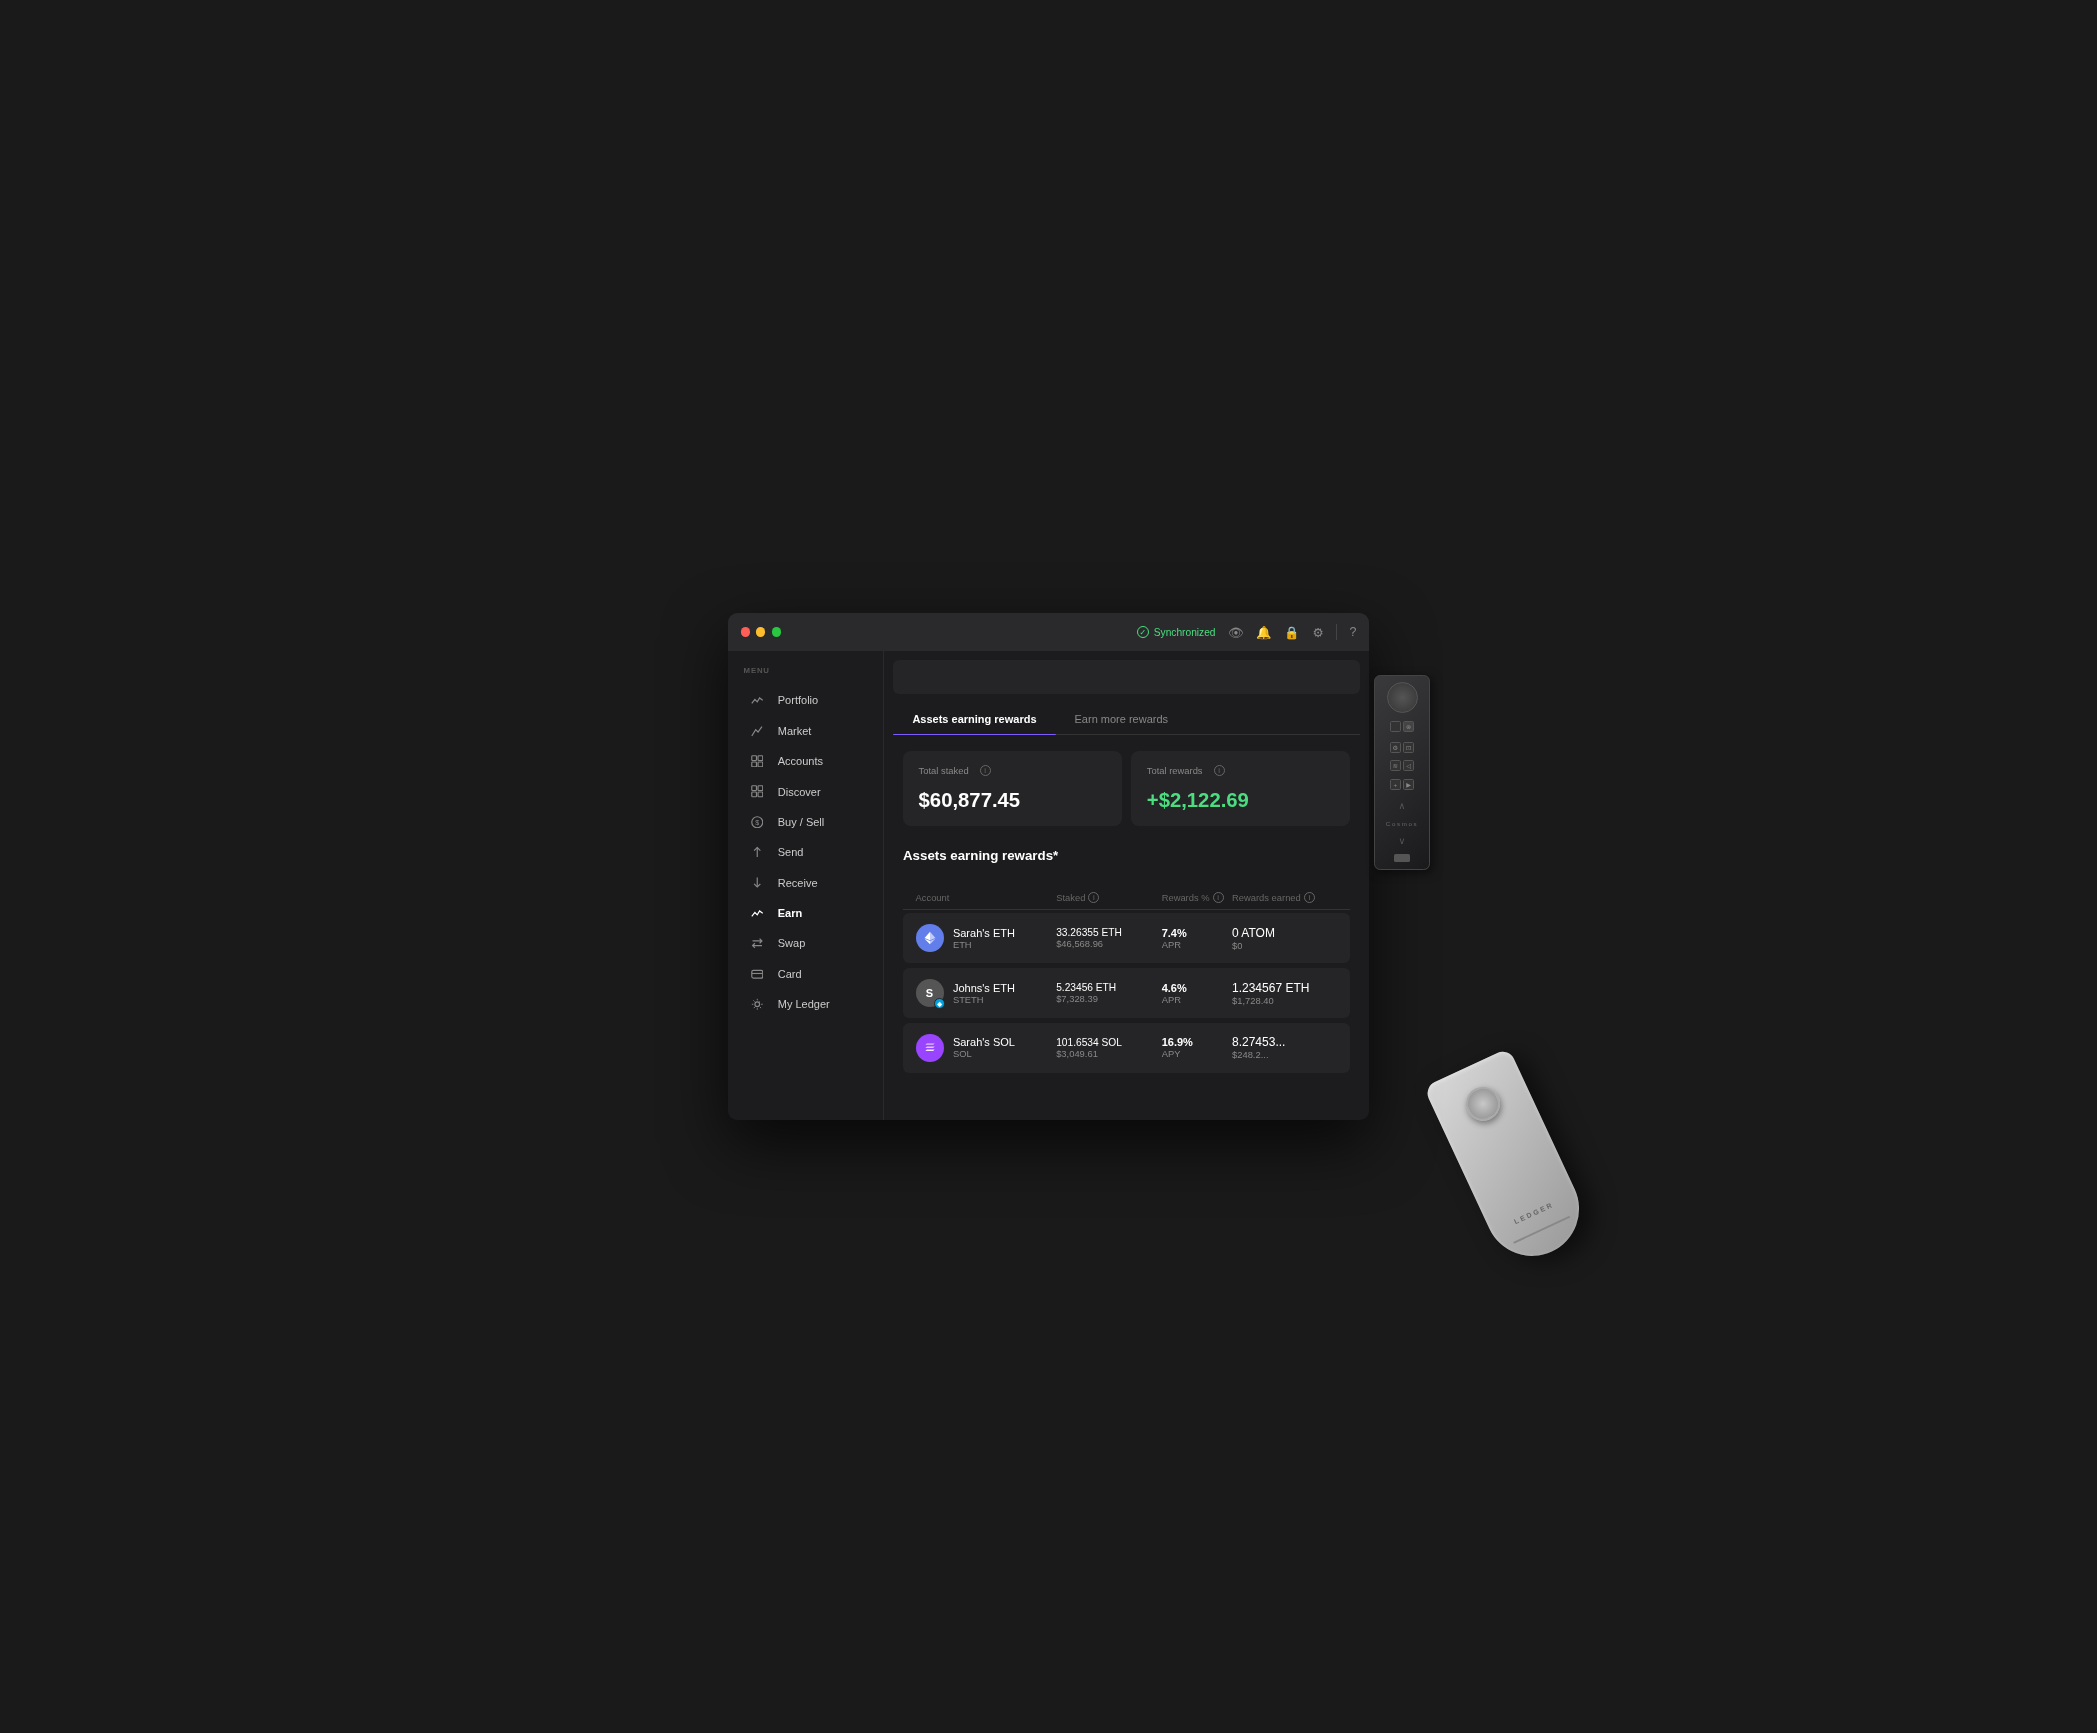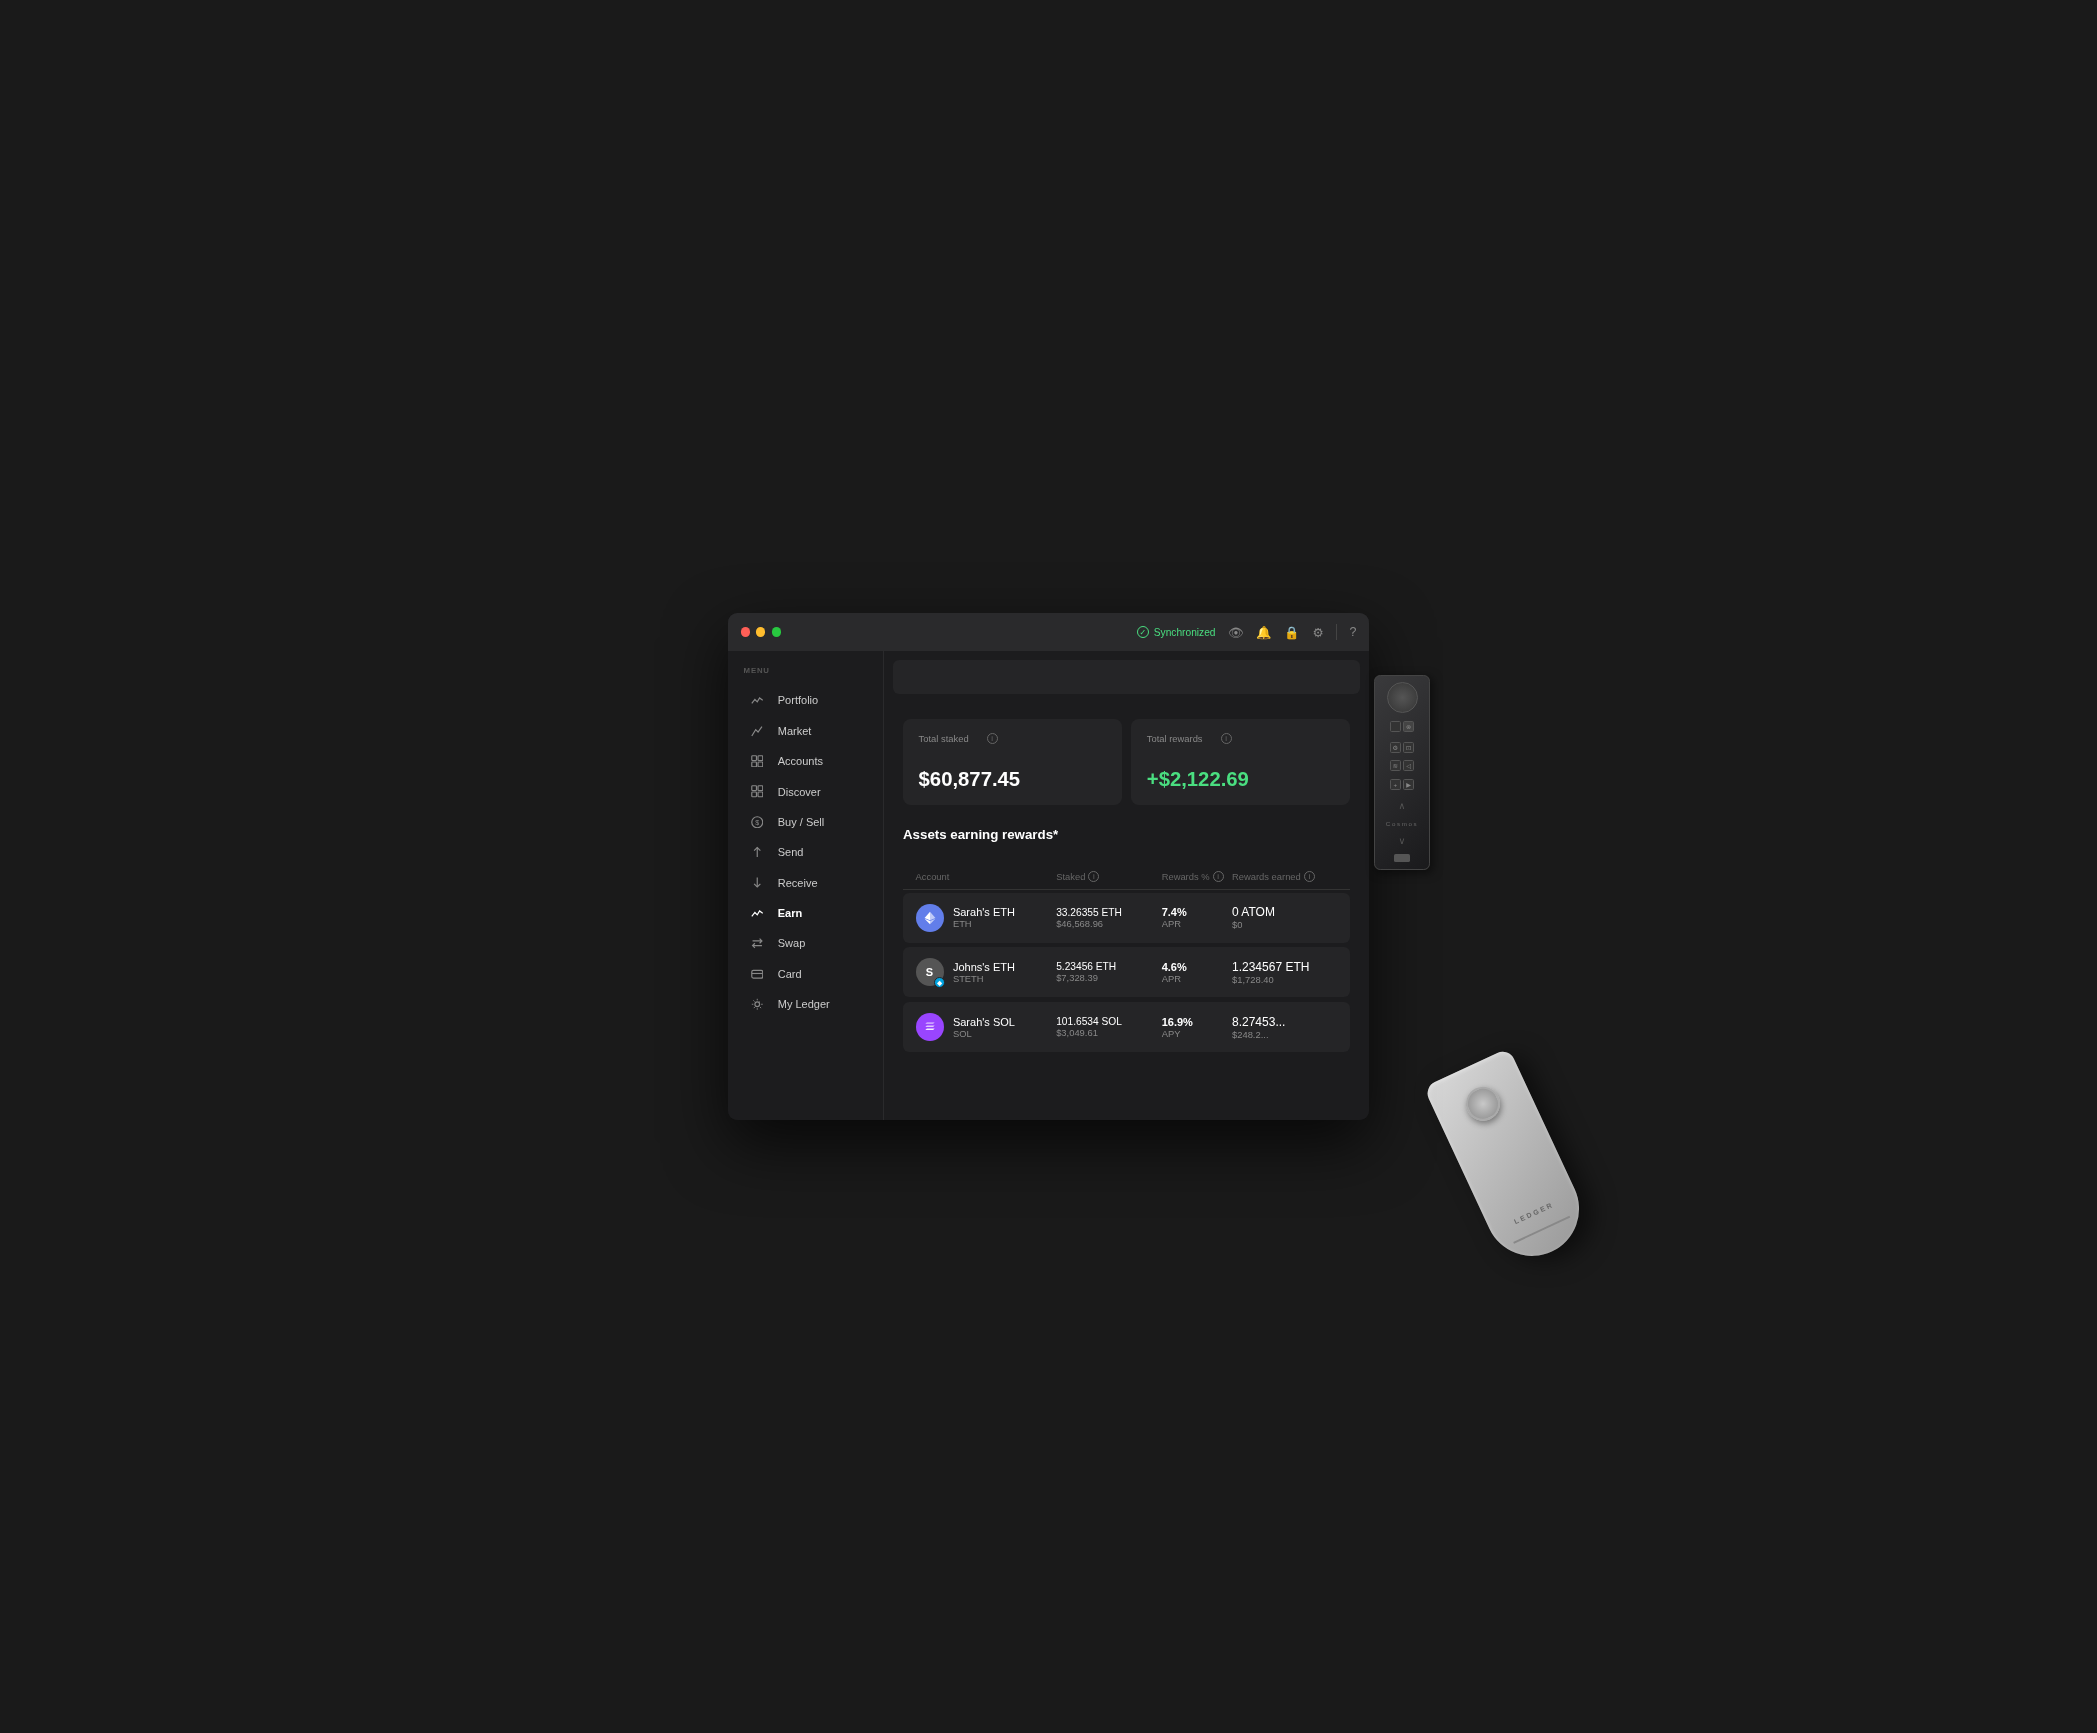--- a/index.html
+++ b/index.html
@@ -189,24 +189,24 @@
     }
     .stat-card {
       flex: 1;
       background: #252527;
       border-radius: 7.8px;
       padding: 14px 15.6px;
     }
     .stat-label {
       color: #888;
       font-size: 9.4px;
-      margin-bottom: 24px;
-      display: flex;
-      align-items: center;
-      gap: 18px;
+      margin-bottom: 13px;
+      display: flex;
+      align-items: center;
+      gap: 11px;
     }
     .info-icon {
       width: 11px; height: 11px;
       border: 0.8px solid #666;
       border-radius: 50%;
       display: inline-flex;
       align-items: center;
       justify-content: center;
       font-size: 7.8px;
       color: #666;
@@ -484,20 +484,28 @@
             </svg>
           </div>
           <span>My Ledger</span>
         </div>
       </div>
 
       <div class="content">
 
         <div class="top-banner"></div>
 
+        <div class="tabs">
+          <div class="tab active">
+            <span>Assets earning rewards</span>
+          </div>
+          <div class="tab">
+            <span>Earn more rewards</span>
+          </div>
+        </div>
 
         <div class="content-body">
 
 
           <div class="stats-row">
             <div class="stat-card">
               <div class="stat-label">
                 <span>Total staked</span>
                 <span class="info-icon">i</span>
               </div>

